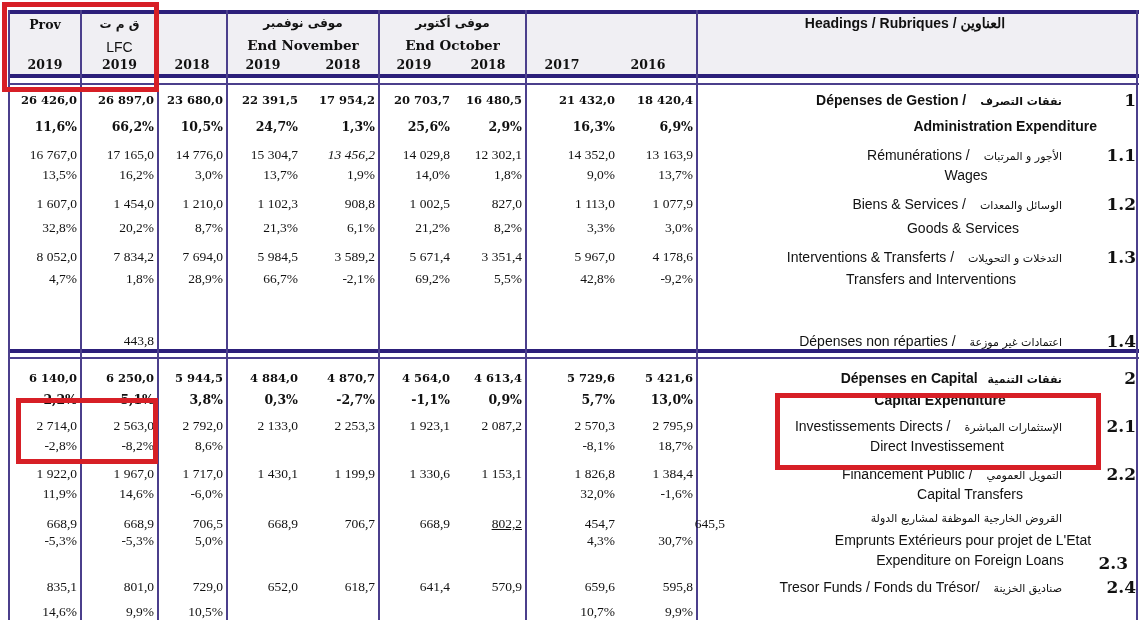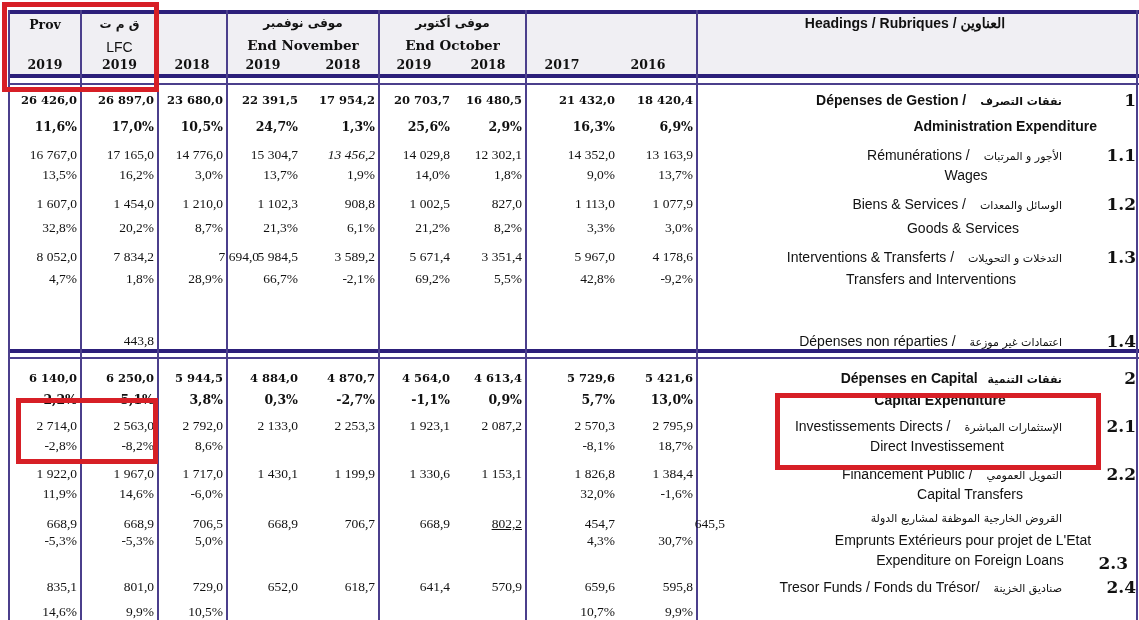--- a/index.html
+++ b/index.html
@@ -74,21 +74,21 @@
       <div class="num b" style="left:-3px;top:93px;width:80px;">26 426,0</div>
       <div class="num b" style="left:74px;top:93px;width:80px;">26 897,0</div>
       <div class="num b" style="left:143px;top:93px;width:80px;">23 680,0</div>
       <div class="num b" style="left:218px;top:93px;width:80px;">22 391,5</div>
       <div class="num b" style="left:295px;top:93px;width:80px;">17 954,2</div>
       <div class="num b" style="left:370px;top:93px;width:80px;">20 703,7</div>
       <div class="num b" style="left:442px;top:93px;width:80px;">16 480,5</div>
       <div class="num b" style="left:535px;top:93px;width:80px;">21 432,0</div>
       <div class="num b" style="left:613px;top:93px;width:80px;">18 420,4</div>
       <div class="num b" style="left:-3px;top:119px;width:80px;font-size:12.5px;">11,6%</div>
-      <div class="num b" style="left:74px;top:119px;width:80px;font-size:12.5px;">17,0%</div>
+      <div class="num b" style="left:74px;top:119px;width:80px;font-size:12.5px;">66,2%</div>
       <div class="num b" style="left:143px;top:119px;width:80px;font-size:12.5px;">10,5%</div>
       <div class="num b" style="left:218px;top:119px;width:80px;font-size:12.5px;">24,7%</div>
       <div class="num b" style="left:295px;top:119px;width:80px;font-size:12.5px;">1,3%</div>
       <div class="num b" style="left:370px;top:119px;width:80px;font-size:12.5px;">25,6%</div>
       <div class="num b" style="left:442px;top:119px;width:80px;font-size:12.5px;">2,9%</div>
       <div class="num b" style="left:535px;top:119px;width:80px;font-size:12.5px;">16,3%</div>
       <div class="num b" style="left:613px;top:119px;width:80px;font-size:12.5px;">6,9%</div>
       <div class="code" style="left:1096px;top:90px;">1</div>
       <div class="lbl b" style="right:77px;top:92px;"><span style="">Dépenses de Gestion / </span><span style="display:inline-block;width:10px;"></span><span class="ar" style="font-weight:bold;">نفقات التصرف</span></div>
       <div class="lbl" style="right:42px;top:118px;font-weight:bold;">Administration Expenditure</div>
@@ -135,21 +135,21 @@
       <div class="num" style="left:442px;top:220px;width:80px;">8,2%</div>
       <div class="num" style="left:535px;top:220px;width:80px;">3,3%</div>
       <div class="num" style="left:613px;top:220px;width:80px;">3,0%</div>
       <div class="code" style="left:1096px;top:194px;">1.2</div>
       <div class="lbl" style="right:77px;top:196px;"><span style="">Biens &amp; Services   / </span><span style="display:inline-block;width:10px;"></span><span class="ar" style="">الوسائل والمعدات</span></div>
       <div class="lbl-c" style="left:813px;width:300px;top:220px;">Goods &amp; Services</div>
     </div>
     <div style="">
       <div class="num" style="left:-3px;top:249px;width:80px;">8 052,0</div>
       <div class="num" style="left:74px;top:249px;width:80px;">7 834,2</div>
-      <div class="num" style="left:143px;top:249px;width:80px;padding-left:36px;">7 694,0</div>
+      <div class="num" style="left:143px;top:249px;width:80px;">7 694,0</div>
       <div class="num" style="left:218px;top:249px;width:80px;">5 984,5</div>
       <div class="num" style="left:295px;top:249px;width:80px;">3 589,2</div>
       <div class="num" style="left:370px;top:249px;width:80px;">5 671,4</div>
       <div class="num" style="left:442px;top:249px;width:80px;">3 351,4</div>
       <div class="num" style="left:535px;top:249px;width:80px;">5 967,0</div>
       <div class="num" style="left:613px;top:249px;width:80px;">4 178,6</div>
       <div class="num" style="left:-3px;top:271px;width:80px;">4,7%</div>
       <div class="num" style="left:74px;top:271px;width:80px;">1,8%</div>
       <div class="num" style="left:143px;top:271px;width:80px;">28,9%</div>
       <div class="num" style="left:218px;top:271px;width:80px;">66,7%</div>

